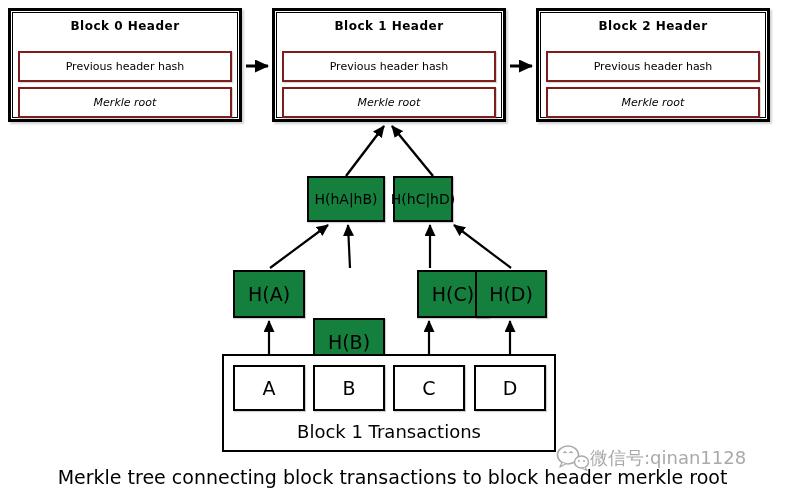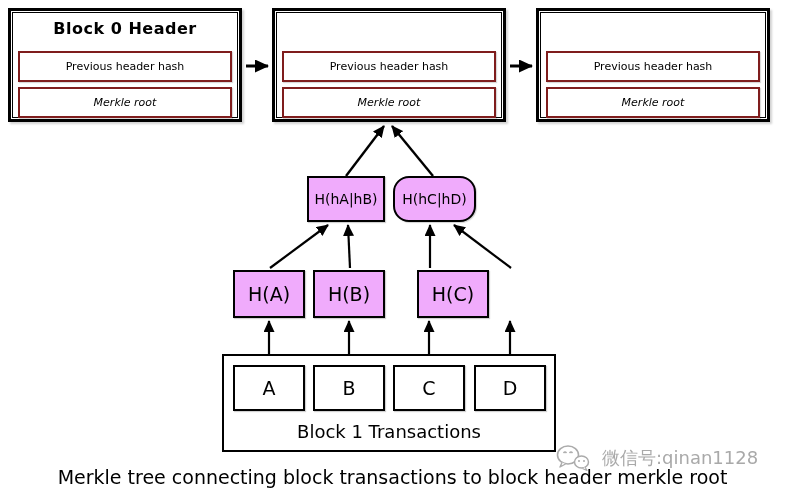--- a/index.html
+++ b/index.html
@@ -25,52 +25,52 @@
   .hdr-inner {
     position: absolute;
     inset: 1px;
     border: 1px solid #000;
   }
   .hdr-title {
     position: absolute;
     top: 8px; left: 0; right: 0;
     text-align: center;
     font-weight: bold;
-    font-size: 16px;
+    font-size: 12px;
     letter-spacing: 0.5px;
   }
   .hdr-row {
     position: absolute;
     left: 7px; right: 7px;
     height: 31px;
     border: 2px solid #7f1d1d;
     background: #fff;
     text-align: center;
     font-size: 11px;
     line-height: 27px;
     box-shadow: 1px 1px 1px rgba(0,0,0,0.15);
   }
   .row-prev { top: 40px; }
   .row-merkle { top: 76px; font-style: italic; }
   
   .tree-box {
     position: absolute;
     border: 2px solid #000;
-    background: #f0abfc;
+    background: #15803d;
     display: flex;
     align-items: center;
     justify-content: center;
     box-shadow: 1px 1px 1px rgba(0,0,0,0.18);
   }
   .pair-box { width: 78px; height: 46px; top: 176px; font-size: 14px; }
   #box-hab { left: 307px; }
-  #box-hcd { left: 393px; width: 83px; border-radius: 16px; }
+  #box-hcd { left: 393px; width: 60px; }
   .hash-box { width: 72px; height: 48px; top: 270px; font-size: 19px; }
   #box-ha { left: 233px; text-align: right; }
-  #box-hb { left: 313px; }
+  #box-hb { left: 313px; margin-top: 48px; }
   #box-hc { left: 393px; margin-left: 24px; }
   #box-hd { left: 475px; }
   .tx-container {
     position: absolute;
     left: 222px; top: 354px;
     width: 334px; height: 98px;
     border: 2px solid #000;
     background: #fff;
   }
   .tx-label {
@@ -98,21 +98,21 @@
     top: 466px;
     text-align: center;
     font-size: 19px;
   }
   
   .watermark {
     position: absolute;
     left: 556px; top: 444px;
     display: flex;
     align-items: center;
-    gap: 12px;
+    gap: 0;
   }
   .watermark-text {
     font-size: 18px;
     color: #a9a9a9;
     text-shadow: 1px 1px 0 #ffffff;
     white-space: nowrap;
   }
 </style>
 </head>
 <body>
@@ -148,36 +148,39 @@
 
   <div class="hdr-box" style="left:8px">
     <div class="hdr-inner"></div>
     <div class="hdr-title">Block 0 Header</div>
     <div class="hdr-row row-prev">Previous header hash</div>
     <div class="hdr-row row-merkle">Merkle root</div>
   </div>
 
   <div class="hdr-box" style="left:272px">
     <div class="hdr-inner"></div>
+    <div class="hdr-title">Block 1 Header</div>
     <div class="hdr-row row-prev">Previous header hash</div>
     <div class="hdr-row row-merkle">Merkle root</div>
   </div>
 
   <div class="hdr-box" style="left:536px">
     <div class="hdr-inner"></div>
+    <div class="hdr-title">Block 2 Header</div>
     <div class="hdr-row row-prev">Previous header hash</div>
     <div class="hdr-row row-merkle">Merkle root</div>
   </div>
 
   <div id="box-hab" class="tree-box pair-box">H(hA|hB)</div>
   <div id="box-hcd" class="tree-box pair-box">H(hC|hD)</div>
 
   <div id="box-ha" class="tree-box hash-box">H(A)</div>
   <div id="box-hb" class="tree-box hash-box">H(B)</div>
   <div id="box-hc" class="tree-box hash-box">H(C)</div>
+  <div id="box-hd" class="tree-box hash-box">H(D)</div>
 
   <div class="tx-container">
     <div class="tx-label">Block 1 Transactions</div>
   </div>
   <div id="box-a" class="tree-box tx-box">A</div>
   <div id="box-b" class="tree-box tx-box">B</div>
   <div id="box-c" class="tree-box tx-box">C</div>
   <div id="box-d" class="tree-box tx-box">D</div>
 
   <div class="watermark">

